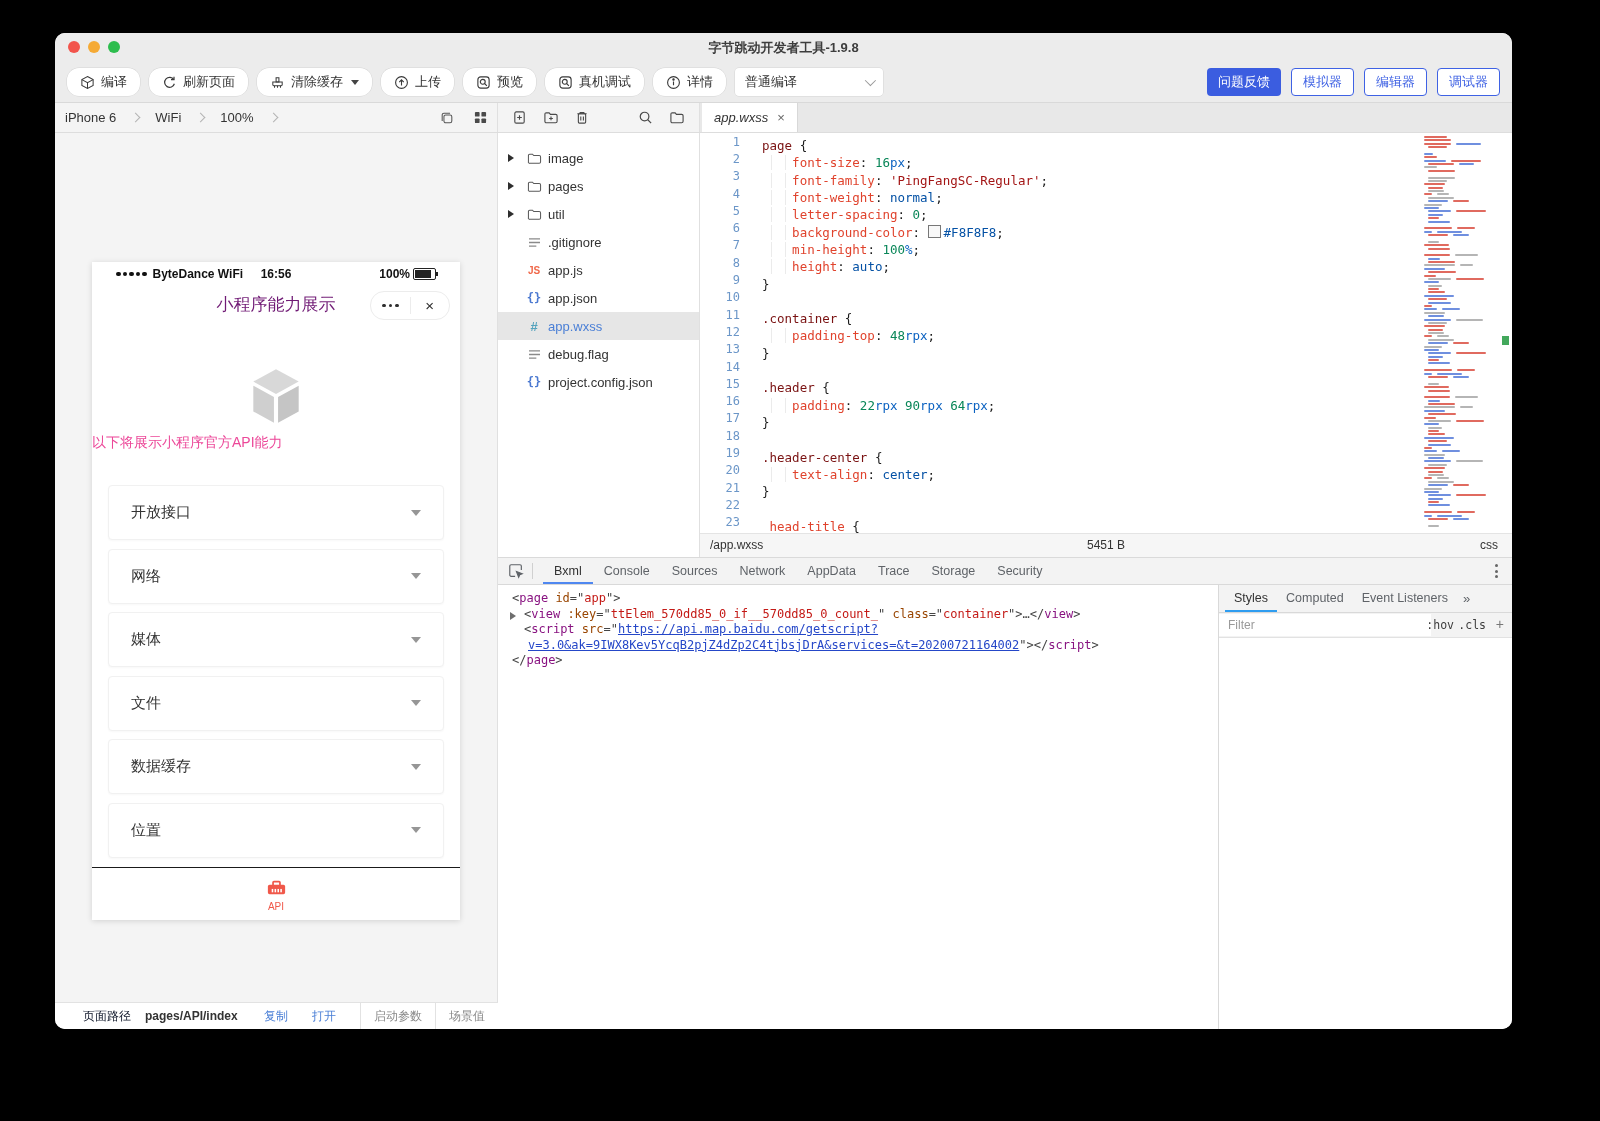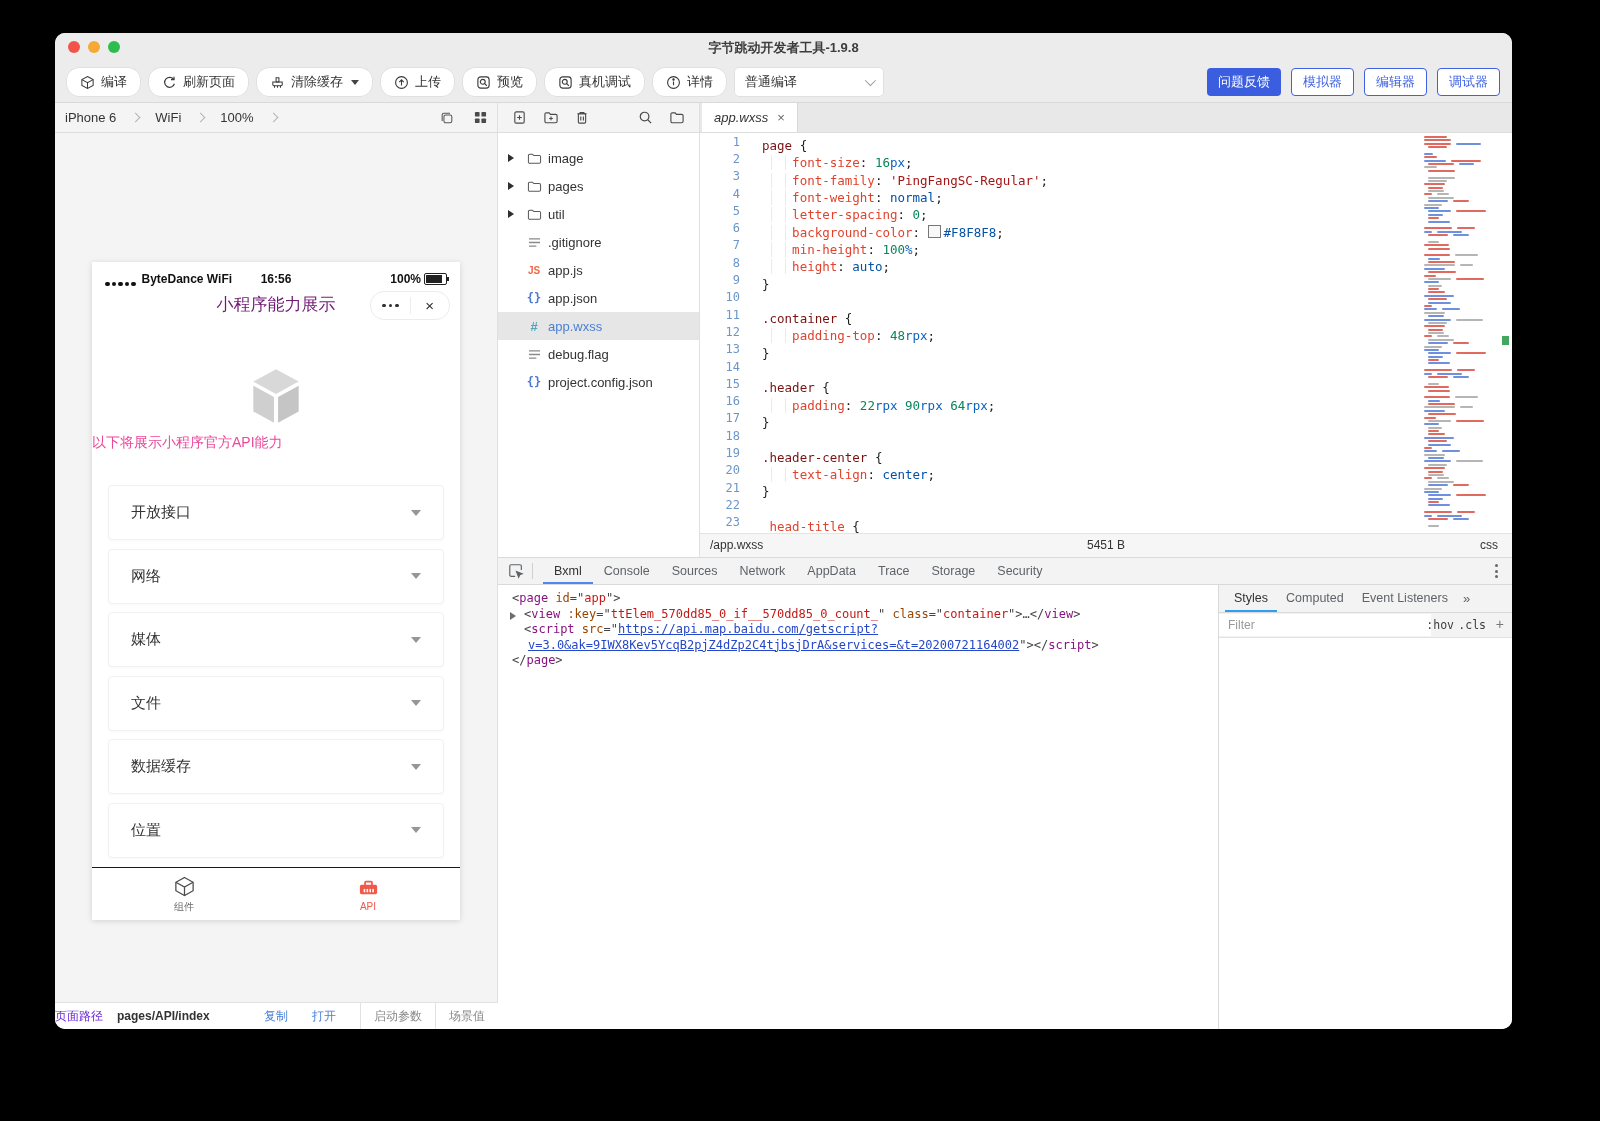--- a/index.html
+++ b/index.html
@@ -49,22 +49,22 @@
     border-right:1px solid #d8d8d8;gap:9px;font-size:13px;color:#333;font-style:italic;}
   .etab-close{font-style:normal;color:#666;font-size:13px;}
 
   .ic{display:inline-flex;align-items:center;justify-content:center;line-height:0;}
 
   
   .simcol{position:absolute;left:0;top:100px;width:443px;height:869px;background:#f4f4f4;
     border-right:1px solid #e0e0e0;box-sizing:border-box;}
   .phone{position:absolute;left:37px;top:129px;width:368px;height:658px;background:#fff;
     box-shadow:0 1px 6px rgba(0,0,0,.14);}
-  .p-status{position:absolute;left:0;top:0;width:100%;height:24px;display:flex;align-items:flex-end;
-    padding:0 13px;box-sizing:border-box;font-size:12px;font-weight:bold;color:#111;}
+  .p-status{position:absolute;left:0;top:0;width:100%;height:24px;display:flex;align-items:center;
+    padding:0 24px;box-sizing:border-box;font-size:12px;font-weight:bold;color:#111;}
   .sig{display:inline-flex;gap:2px;margin-right:6px;}
   .sig i{width:4.5px;height:4.5px;border-radius:50%;background:#111;display:inline-block;}
   .p-time{position:absolute;left:0;right:0;text-align:center;font-size:12px;font-weight:bold;color:#111;}
   .p-batt{margin-left:auto;display:flex;align-items:center;gap:3px;z-index:1;}
   .batt{width:21px;height:10px;border:1px solid #222;border-radius:2px;position:relative;}
   .batt i{position:absolute;left:1px;top:1px;bottom:1px;width:16px;background:#222;display:block;}
   .batt:after{content:"";position:absolute;right:-3px;top:2.5px;width:2px;height:4px;background:#222;}
   .p-nav{position:absolute;left:0;top:24px;width:100%;height:38px;}
   .p-title{position:absolute;left:0;right:0;top:0;height:38px;line-height:38px;text-align:center;
     font-size:17px;color:#701a75;font-weight:500;}
@@ -84,21 +84,21 @@
   .tri-d{width:0;height:0;border-left:5px solid transparent;border-right:5px solid transparent;border-top:6px solid #969696;}
   .p-tabbar{position:absolute;left:0;bottom:0;width:100%;height:52px;border-top:1px solid #1a1a1a;
     display:flex;background:#fff;}
   .p-tab{flex:1;display:flex;flex-direction:column;align-items:center;justify-content:center;gap:2px;}
   .p-tab .tlbl{font-size:10px;color:#6b6b6b;}
   .p-tab.active .tlbl{color:#f0584a;}
 
   
   .bottombar{position:absolute;left:0;top:969px;width:443px;height:27px;background:#fff;
     border-top:1px solid #e2e2e2;display:flex;align-items:center;font-size:12px;box-sizing:border-box;}
-  .bb-label{color:#6d28d9;margin-left:0;}
+  .bb-label{color:#0f172a;margin-left:28px;}
   .bb-path{color:#333;margin-left:14px;font-weight:bold;}
   .bb-spacer{flex:1;}
   .bb-link{color:#4a7fd6;margin-right:24px;}
   .bb-cell{color:#8a8a8a;border-left:1px solid #e2e2e2;align-self:stretch;display:flex;align-items:center;padding:0 13px;}
 
   
   .filetree{position:absolute;left:443px;top:100px;width:202px;height:424px;background:#fff;
     border-right:1px solid #e0e0e0;box-sizing:border-box;padding-top:11px;}
   .ft-row{height:28px;display:flex;align-items:center;font-size:13px;color:#333;position:relative;}
   .ft-row.selected{background:#e6e6e6;}
@@ -390,29 +390,20 @@
             <div class="card">
               <span class="lbl">数据缓存</span>
               <span class="tri-d"></span>
             </div>
             <div class="card">
               <span class="lbl">位置</span>
               <span class="tri-d"></span>
             </div>
           </div>
         <div class="p-tabbar" id="sim-tabbar">
-            <div class="p-tab">
-              <span class="ic">
-                <svg width="23" height="23" viewBox="0 0 24 24" fill="none" stroke="#4a4a4a" stroke-width="1.3">
-                  <path d="M12 2.6 21 7.6v8.8l-9 5-9-5V7.6z"></path>
-                  <path d="M3 7.6l9 5 9-5M12 12.6v8.8"></path>
-                </svg>
-              </span>
-              <span class="tlbl">组件</span>
-            </div>
             <div class="p-tab active">
               <span class="ic">
                 <svg width="23" height="23" viewBox="0 0 24 24" fill="#f0584a">
                   <path d="M7.5 9V6.8A1.8 1.8 0 0 1 9.3 5h5.4a1.8 1.8 0 0 1 1.8 1.8V9h2.7A1.8 1.8 0 0 1 21 10.8v6.4A1.8 1.8 0 0 1 19.2 19H4.8A1.8 1.8 0 0 1 3 17.2v-6.4A1.8 1.8 0 0 1 4.8 9h2.7zm1.8 0h5.4V6.9H9.3V9z"></path>
                   <rect x="7" y="13.5" width="1.6" height="3.5" fill="#fff"></rect>
                   <rect x="10" y="13.5" width="1.6" height="3.5" fill="#fff"></rect>
                   <rect x="13" y="13.5" width="1.6" height="3.5" fill="#fff"></rect>
                   <rect x="16" y="13.5" width="1.6" height="3.5" fill="#fff"></rect>
                 </svg>
               </span>

